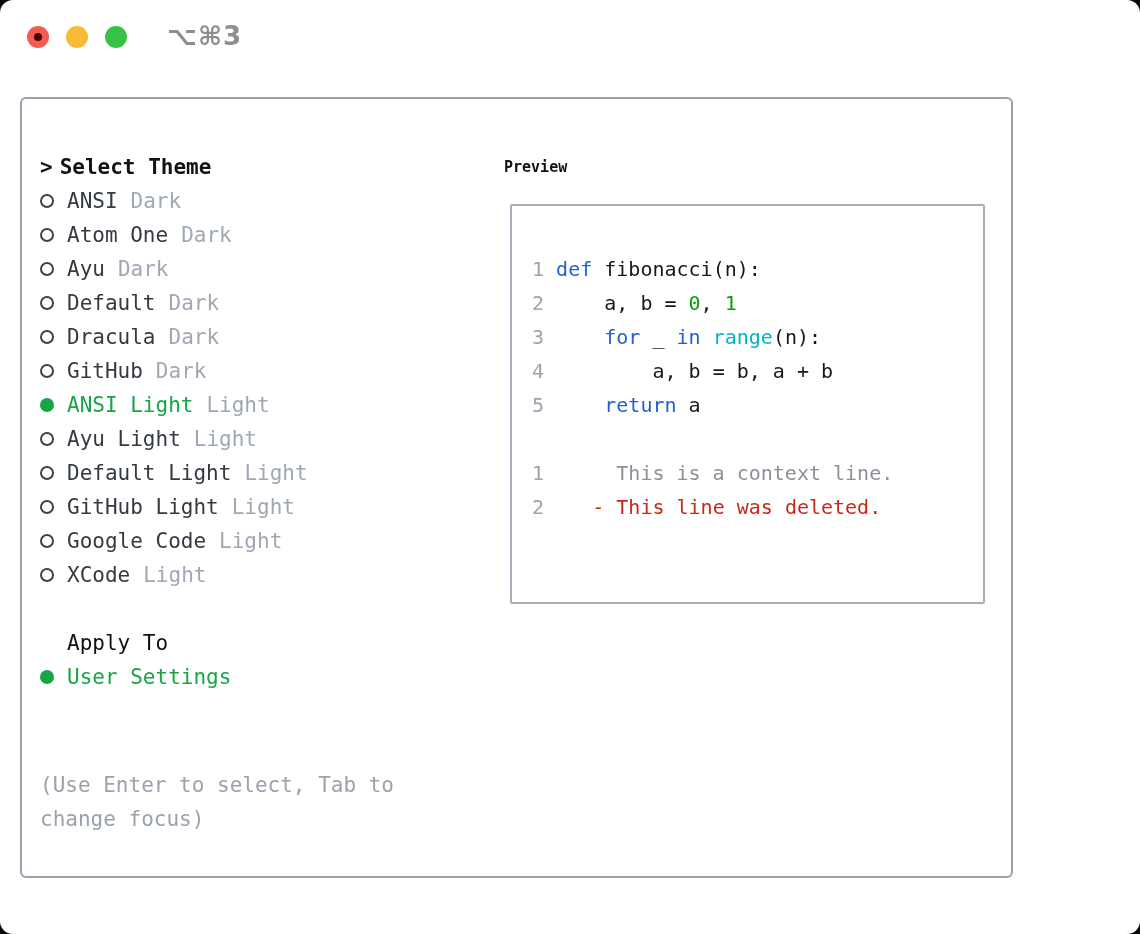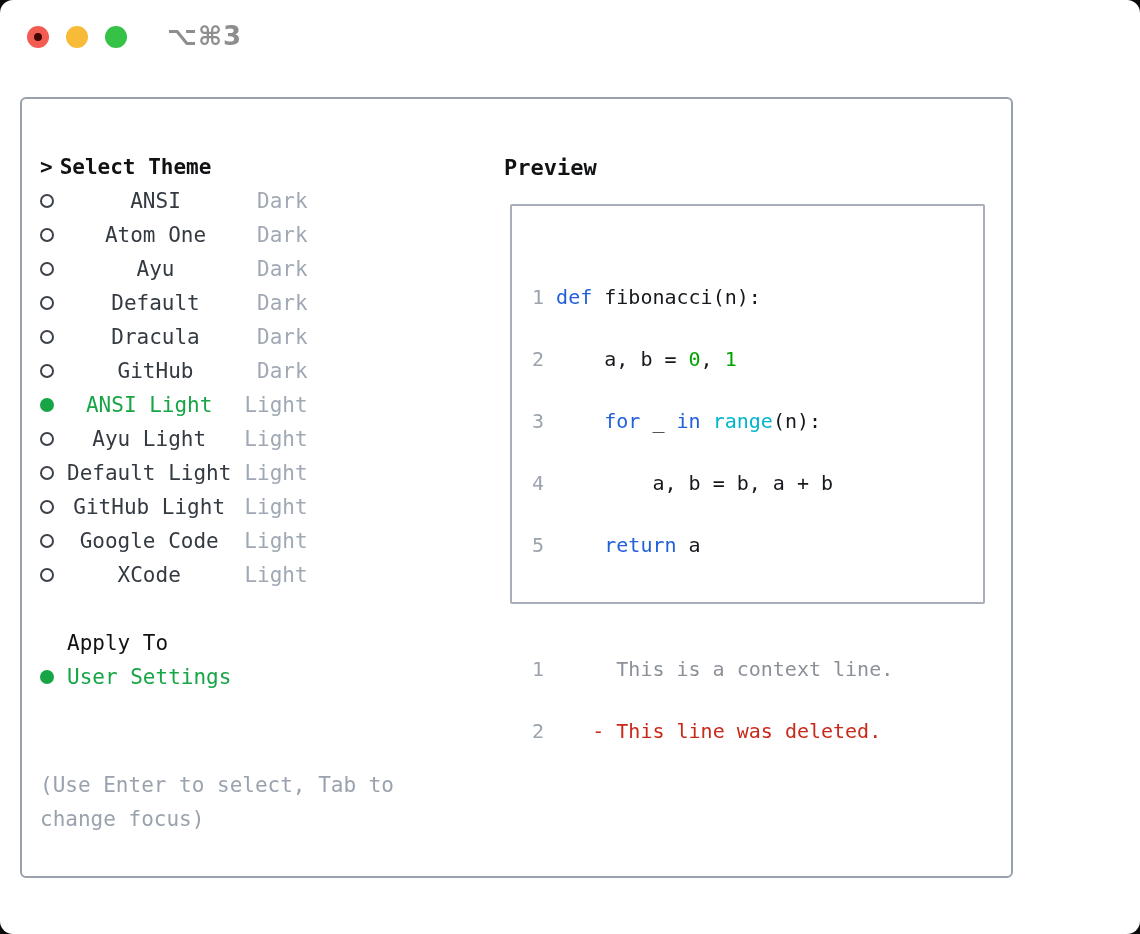--- a/index.html
+++ b/index.html
@@ -15,37 +15,37 @@
   .light.green{left:105px;background:var(--traffic-green,#35c247);}
   .shortcut{position:absolute;left:167px;top:21px;font-family:"DejaVu Sans",sans-serif;font-size:26px;font-weight:700;color:var(--shortcut-gray,#8e8e8e);letter-spacing:1px;}
 
   
   .panel{position:absolute;left:20px;top:97px;width:989px;height:777px;border:2px solid var(--panel-border,#99a1ac);border-radius:6px;background:#fff;}
 
   
   .header-row{position:absolute;left:18px;top:51px;height:34px;display:flex;align-items:center;font-size:21px;font-weight:bold;color:var(--header-black,#101214);white-space:pre;}
   .prompt{margin-right:7px;}
   .theme-list{position:absolute;left:18px;top:85px;}
-  .row{height:34px;display:flex;align-items:center;white-space:pre;font-size:21px;justify-content:space-between;}
+  .row{height:34px;display:flex;align-items:center;white-space:pre;font-size:21px;}
   .marker{width:14px;height:14px;margin-right:13px;flex:0 0 14px;border-radius:50%;box-sizing:border-box;border:2px solid var(--marker-stroke,#3d434b);background:transparent;}
   .marker.sel{border:none;background:var(--accent-green,#17a546);}
   .name{color:var(--theme-name,#343a42);}
   .name.sel{color:var(--accent-green,#17a546);}
   .tag{color:var(--tag-gray,#9fa8b4);margin-left:13px;}
   .apply-header{position:absolute;left:45px;top:527px;height:34px;display:flex;align-items:center;font-size:21px;color:var(--header-black,#101214);}
   .apply-list{position:absolute;left:18px;top:561px;}
   .opt-label{color:var(--option-label,#23272e);}
   .opt-label.sel{color:var(--accent-green,#17a546);}
   .help{position:absolute;left:18px;top:669px;width:420px;font-size:21px;line-height:34px;color:var(--help-gray,#9aa2ae);}
 
   
-  .preview-title{position:absolute;left:482px;top:51px;height:34px;display:flex;align-items:center;font-size:22px;font-weight:bold;color:var(--header-black,#101214);}
+  .preview-title{position:absolute;left:482px;top:51px;height:34px;display:flex;align-items:center;font-size:15px;font-weight:bold;color:var(--header-black,#101214);}
   .preview-box{position:absolute;left:488px;top:105px;width:475px;height:400px;border:2px solid var(--preview-border,#a8aeb9);border-radius:2px;background:#fff;box-sizing:border-box;}
   .code{position:absolute;left:20px;top:46px;font-size:20px;line-height:34px;}
-  .code-line{height:34px;white-space:pre;margin-top:28px;}
+  .code-line{height:34px;white-space:pre;}
   .seg-num{color:var(--line-number-gray,#9ba3af);}
   .seg-kw{color:var(--keyword-blue,#2160d9);}
   .seg-fn{color:var(--builtin-cyan,#00b5cc);}
   .seg-val{color:var(--number-green,#00a400);}
   .seg-txt{color:var(--code-black,#15181c);}
   .seg-ctx{color:var(--context-gray,#8b9099);}
   .seg-del{color:var(--diff-deleted-red,#c8291a);}
   .seg-add{color:var(--diff-added-green,#00c81f);}
 </style>
 </head>

